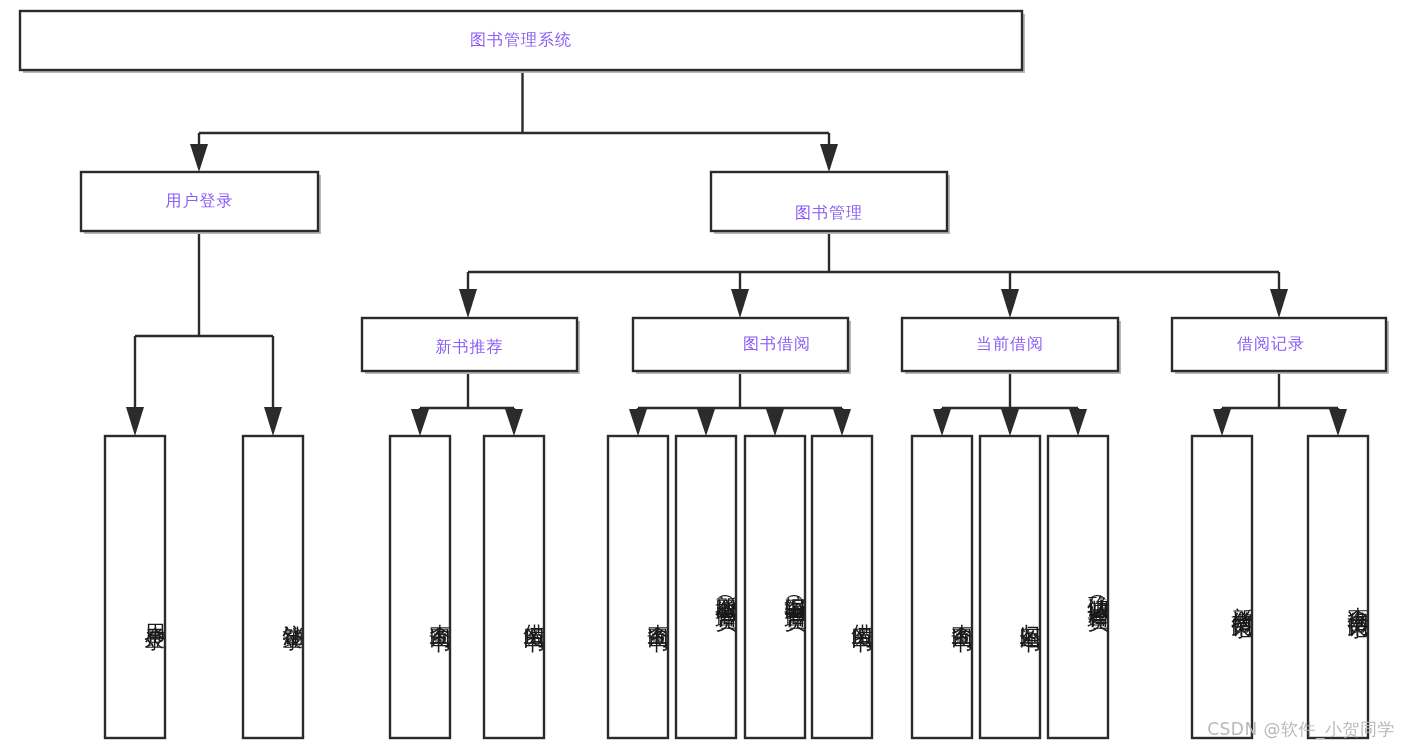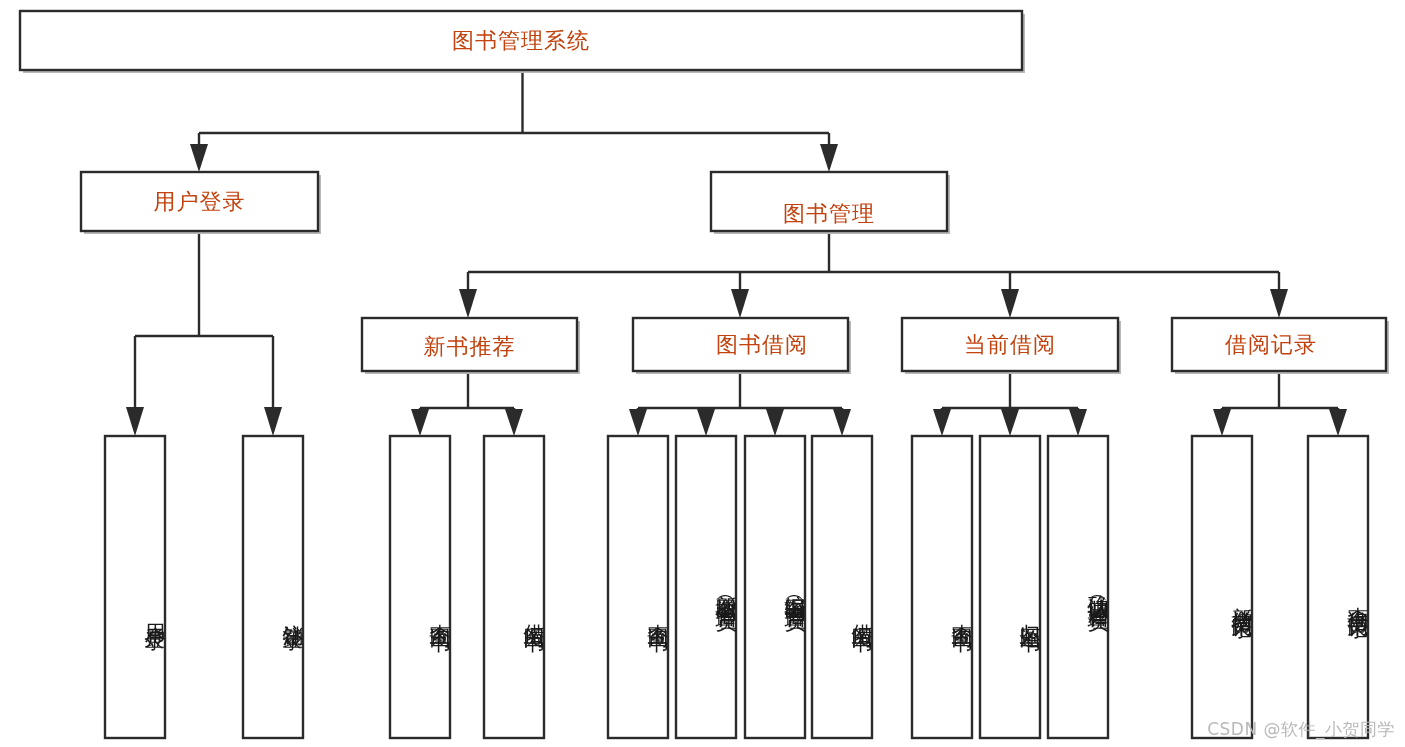--- a/index.html
+++ b/index.html
@@ -61,22 +61,22 @@
     letter-spacing: 2.5px;
     white-space: nowrap;
     pointer-events: none;
   }
   .hlabel-wrap {
     position: absolute;
     display: flex;
     align-items: center;
     justify-content: center;
     font-family: Liberation Mono, monospace;
-    font-size: 22px;
-    color: #c2410c;
+    font-size: 16px;
+    color: #8b5cf6;
     letter-spacing: 1px;
     white-space: nowrap;
     pointer-events: none;
   }
   #watermark {
     position: absolute;
     right: 10px;
     bottom: 6px;
     font-family: "DejaVu Sans", "Liberation Sans", sans-serif;
     font-size: 17px;
@@ -209,21 +209,21 @@
     <rect class="node-box" x="1192" y="436" width="60" height="302"></rect>
     <rect class="node-box" x="1308" y="436" width="60" height="302"></rect>
   </svg>
 
   <div class="hlabel-wrap" style="left:20px; top:11px; width:1002px; height:59px;">图书管理系统</div>
 
   <div class="hlabel-wrap" style="left:81px; top:172px; width:237px; height:59px;">用户登录</div>
   <div class="hlabel-wrap" style="left:711px; top:184px; width:236px; height:59px;">图书管理</div>
 
   <div class="hlabel-wrap" style="left:362px; top:318px; width:215px; height:58px;">新书推荐</div>
-  <div class="hlabel-wrap" style="left:633px; top:318px; width:258px; height:53px;text-align:center;">图书借阅</div>
+  <div class="hlabel-wrap" style="left:648px; top:318px; width:258px; height:53px;text-align:center;">图书借阅</div>
   <div class="hlabel-wrap" style="left:902px; top:318px; width:216px; height:53px;">当前借阅</div>
   <div class="hlabel-wrap" style="left:1172px; top:318px; width:198px; height:53px;">借阅记录</div>
 
   <div class="vlabel-wrap" style="left:105px; top:486px; width:60px; height:252px;">用户登录</div>
   <div class="vlabel-wrap" style="left:243px; top:486px; width:60px; height:252px;">注销登录</div>
 
   <div class="vlabel-wrap" style="left:390px; top:486px; width:60px; height:252px;">查询图书</div>
   <div class="vlabel-wrap" style="left:484px; top:486px; width:60px; height:252px;">借阅图书</div>
 
   <div class="vlabel-wrap" style="left:608px; top:486px; width:60px; height:252px;">查询图书</div>

